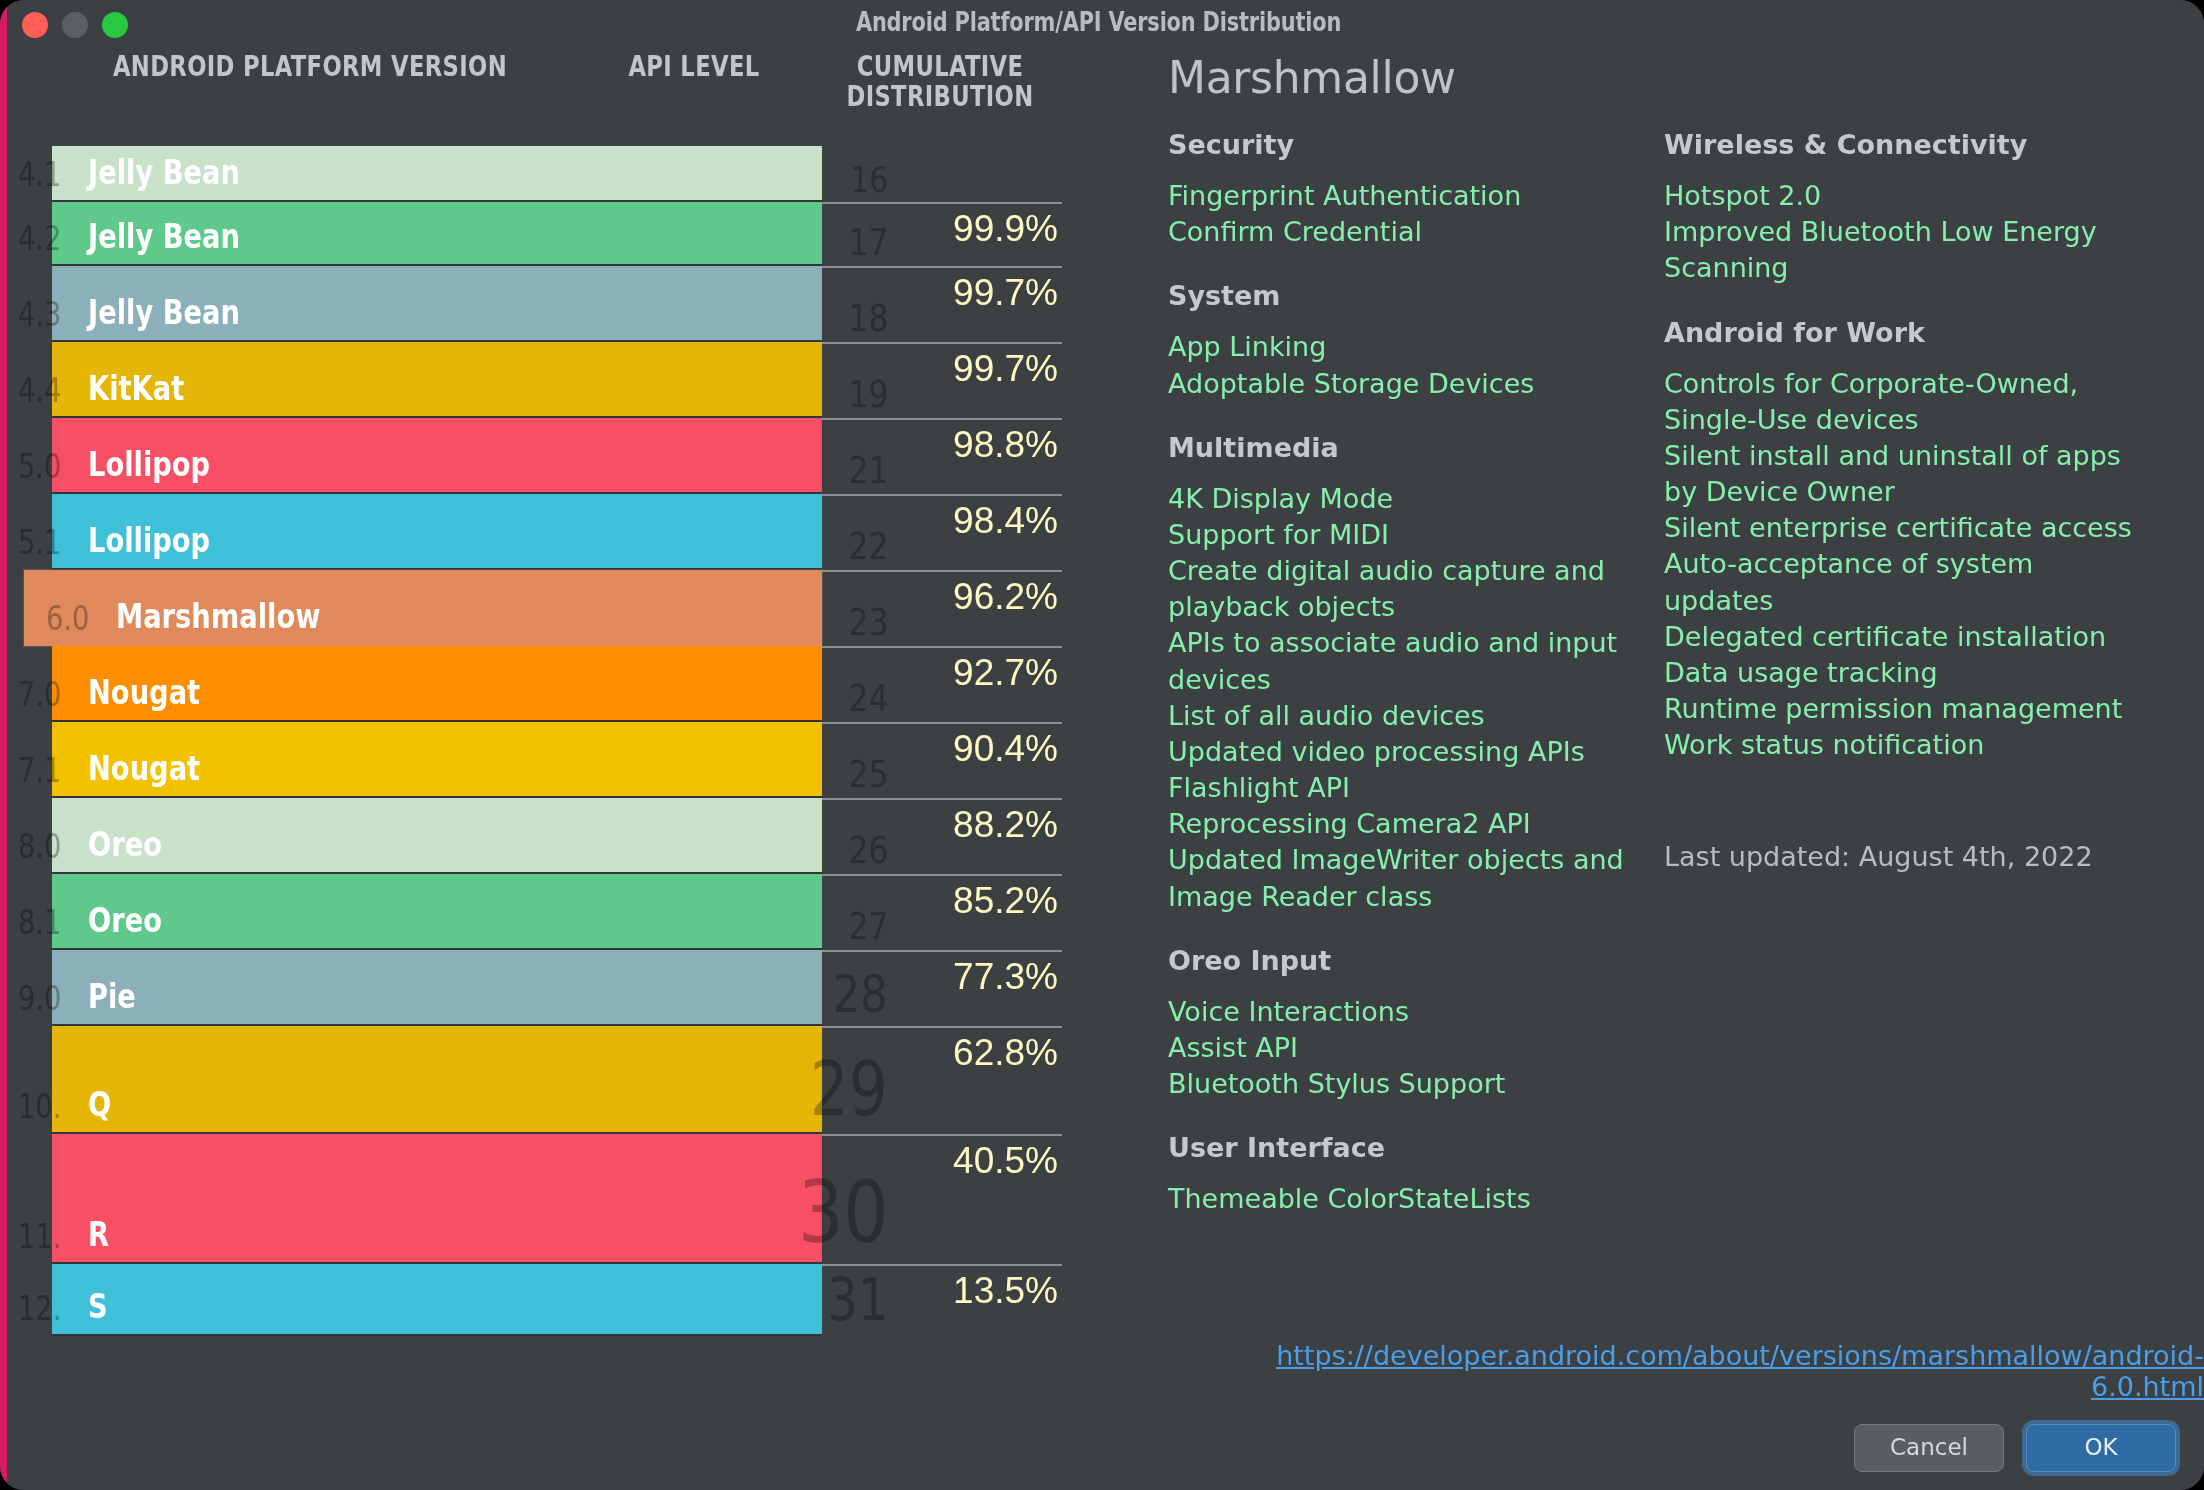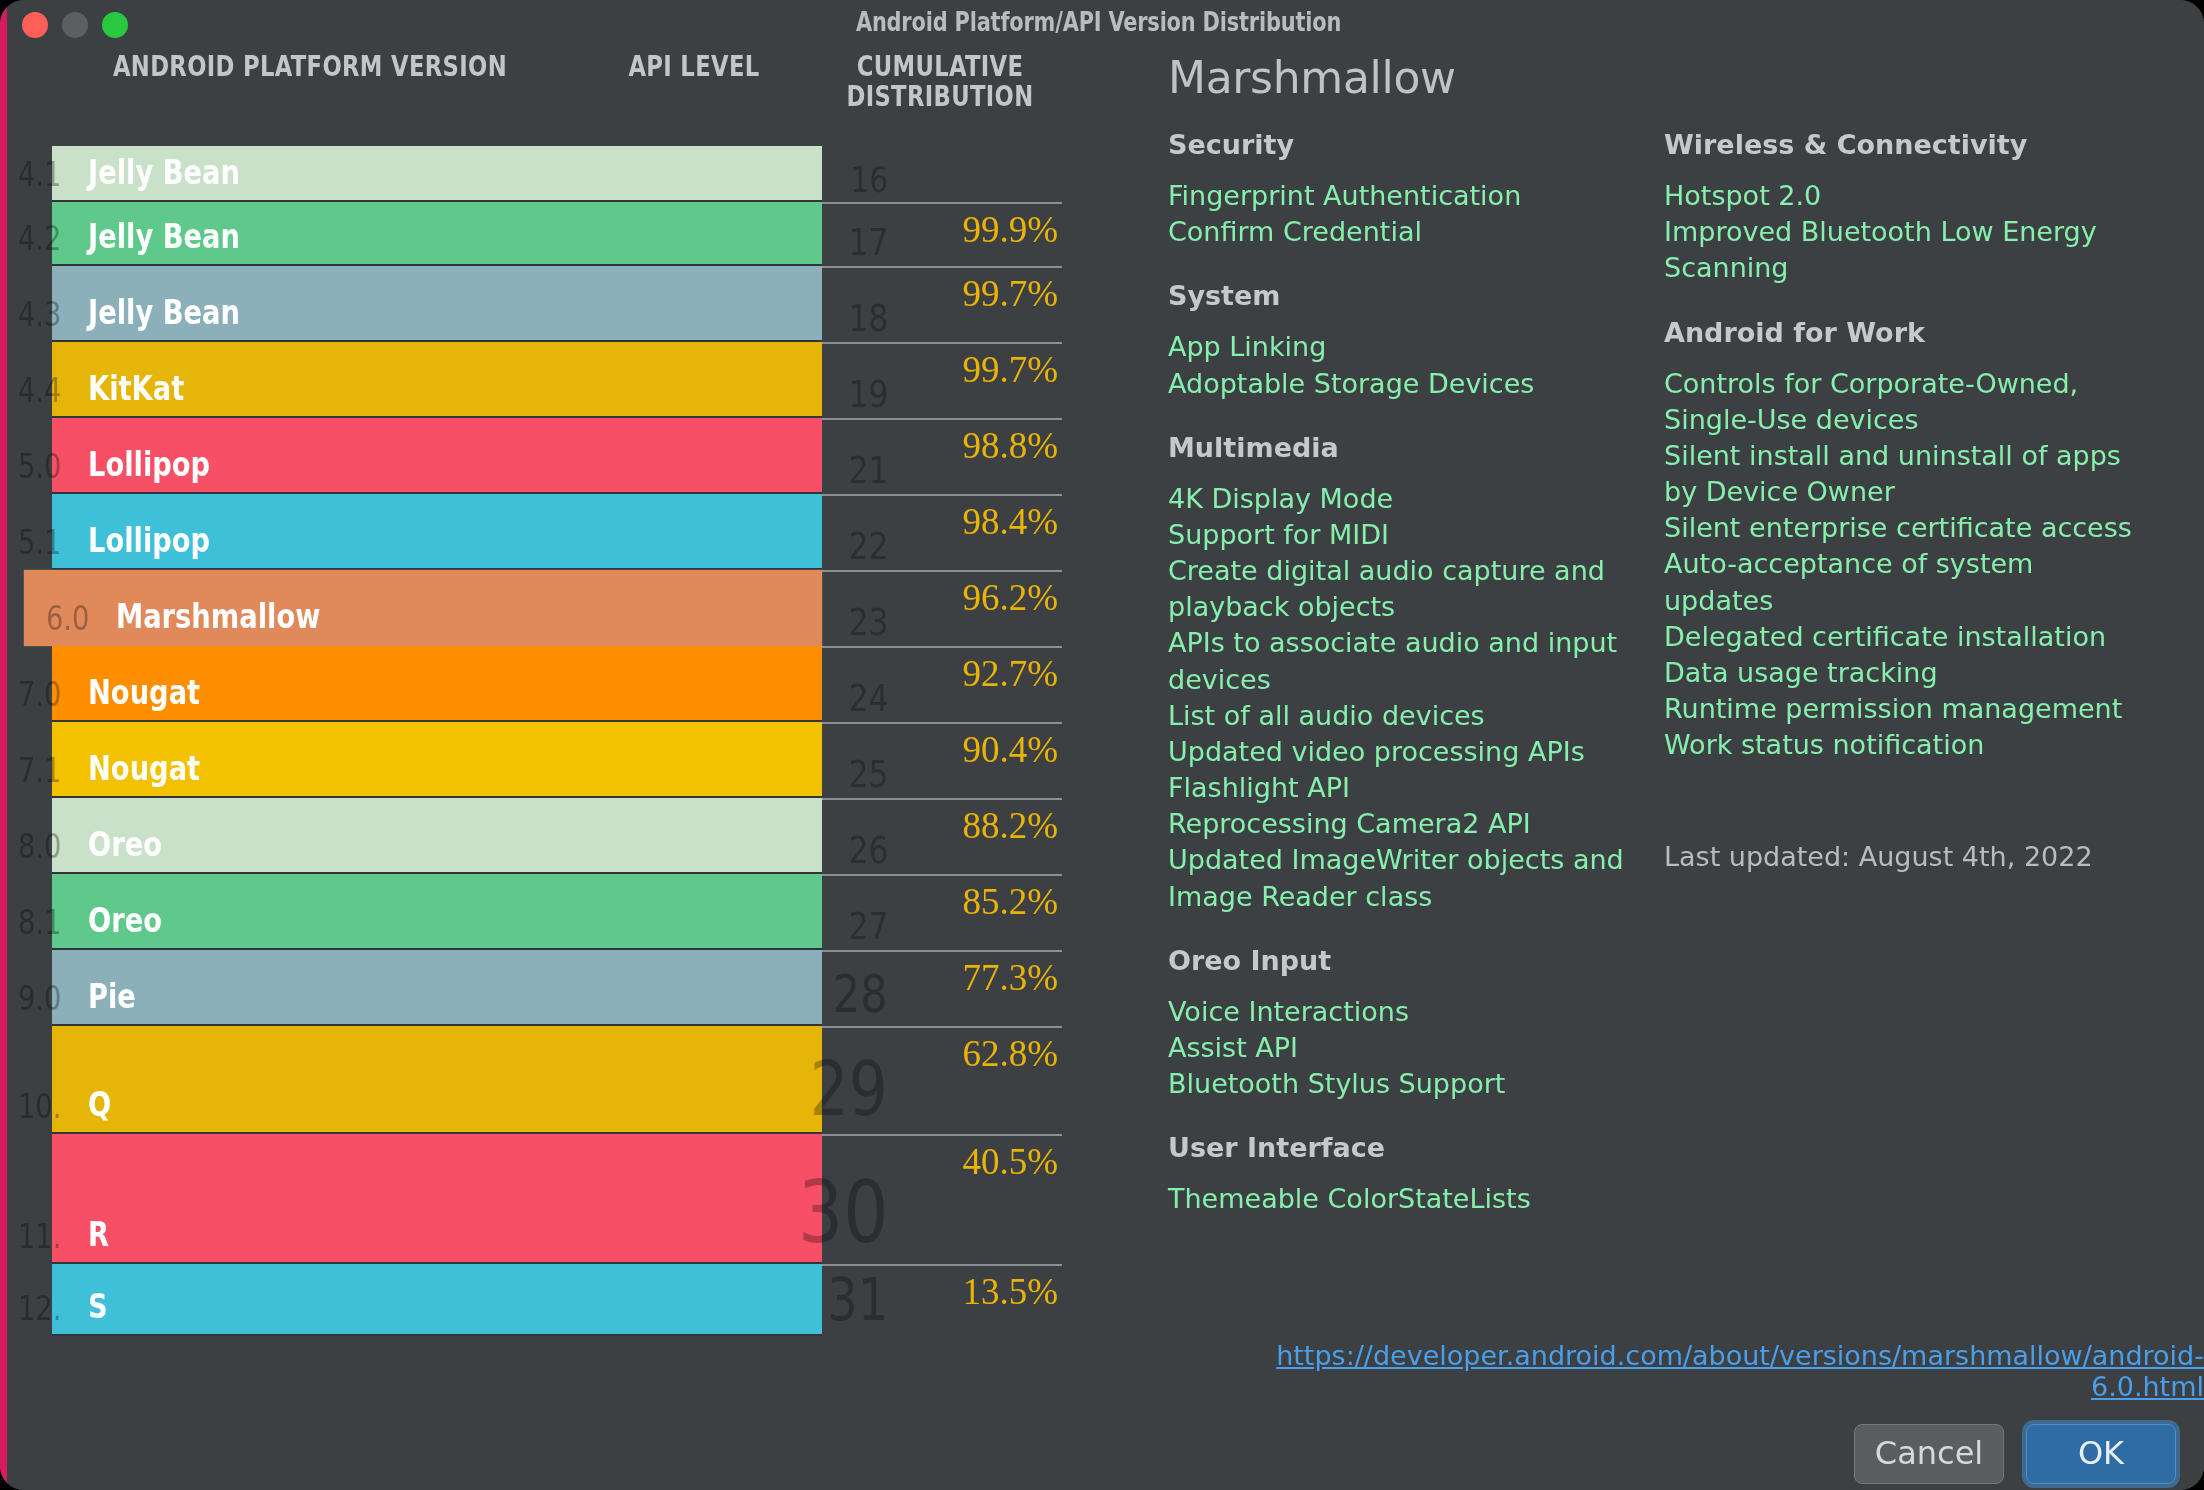--- a/index.html
+++ b/index.html
@@ -114,23 +114,23 @@
     transform: scaleX(0.92);
     transform-origin: right center;
   }
   .dist-cell {
     position: absolute; left: 822px; top: 0; width: 240px; height: 100%;
     border-top: 2px solid #8d9093;
   }
   .dist-cell.no-line { border-top: none; }
   .dist-val {
     position: absolute; right: 4px; top: 4px;
-    font-family: Liberation Serif, serif;
+    font-family: Liberation Sans, sans-serif;
     font-size: 37px;
-    color: #eab308;
+    color: #fef9c3;
     white-space: nowrap;
     margin-left: 7px;
   }
 
   
   #detail { position: absolute; left: 1168px; top: 52px; width: 1020px; z-index: 5; }
   #detail-title {
     font-family: "DejaVu Sans", sans-serif;
     font-size: 44px;
     font-weight: 400;
@@ -172,21 +172,21 @@
     font-size: 27px;
     color: #4a9eea;
     text-decoration: underline;
     z-index: 6;
     cursor: pointer;
     text-align: right;
   }
   #buttons { position: absolute; right: 28px; top: 1424px; z-index: 6; display: flex; gap: 22px; }
   .btn {
     font-family: "DejaVu Sans", sans-serif;
-    font-size: 32px;
+    font-size: 23px;
     border-radius: 8px;
     padding: 9px 0 11px;
     text-align: center;
     cursor: pointer;
   }
   #btn-cancel {
     width: 150px;
     background: #5a5e61;
     color: #d6d9db;
     border: 1px solid #76797c;

